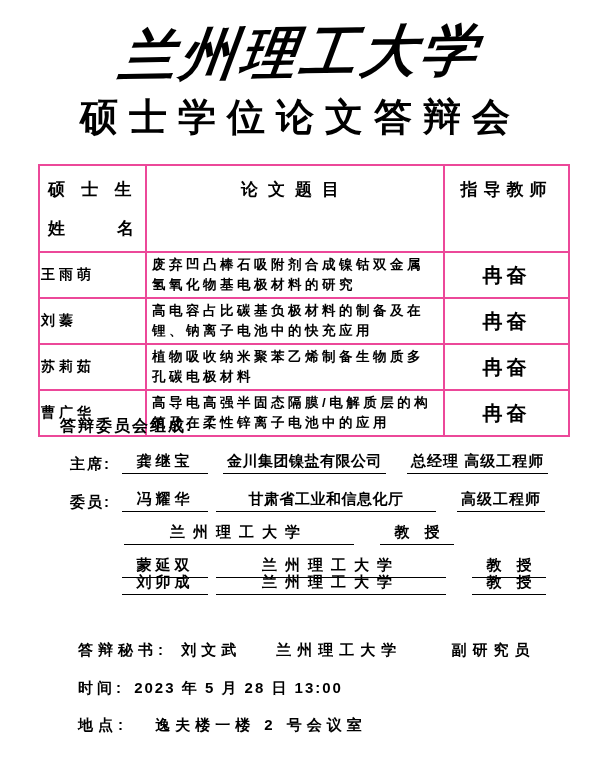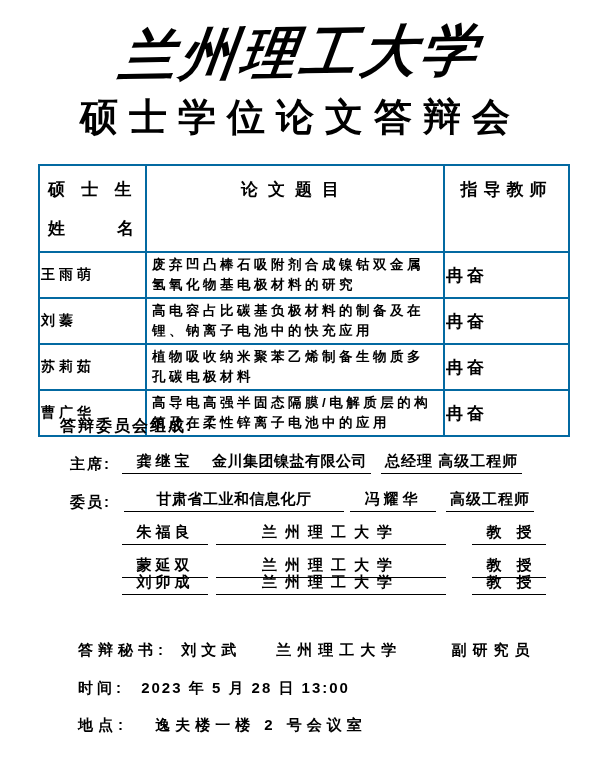--- a/index.html
+++ b/index.html
@@ -12,67 +12,67 @@
         font-size:56px;letter-spacing:4px;transform:skewX(-8deg) rotate(-1deg);}
 
   
   .doc-title{position:absolute;top:92px;left:0;width:100%;text-align:center;
         font-family:Liberation Mono, monospace;font-weight:bold;font-size:38px;
         letter-spacing:11px;white-space:nowrap;}
 
   
   table.students{position:absolute;top:164px;left:38px;width:530px;
         border-collapse:collapse;table-layout:fixed;}
-  table.students th, table.students td{border:2px solid #0369a1;vertical-align:middle;}
+  table.students th, table.students td{border:2px solid #ec4899;vertical-align:middle;}
   .col-name{width:107px;}
   .col-thesis{width:298px;}
   .col-advisor{width:125px;}
   tr.head-row th{height:72px;font-family:"Liberation Serif",serif;font-weight:bold;
         font-size:17px;vertical-align:top;padding-top:12px;}
   th.h-name{text-align:left;padding-left:8px;letter-spacing:6px;}
   th.h-name .l1{display:block;}
   th.h-name .l2{display:block;margin-top:16px;}
   th.h-thesis{letter-spacing:10px;}
   th.h-advisor{text-align:center;letter-spacing:6px;}
   tr.data-row td{height:40px;font-weight:bold;}
   td.c-name{text-align:left;font-size:14px;letter-spacing:4px;}
   td.c-thesis{font-size:13.5px;letter-spacing:3.5px;line-height:1.45;padding:2px 5px;}
-  td.c-advisor{font-size:17px;letter-spacing:4px;}
+  td.c-advisor{text-align:center;font-size:20px;letter-spacing:4px;}
 
   
   .committee-title{position:absolute;left:60px;top:416px;font-weight:bold;
         font-size:16px;letter-spacing:2px;}
   .cmt-line{position:absolute;left:70px;display:flex;align-items:flex-end;
         font-weight:bold;font-size:15px;white-space:nowrap;}
   .cmt-label{width:46px;letter-spacing:2px;}
   .cmt-spacer{width:46px;}
   .u{border-bottom:1.5px solid #000;padding:0 4px 2px 4px;display:inline-block;
         text-align:center;}
   .seg-name{min-width:78px;margin-left:6px;letter-spacing:4px;}
-  .seg-affil{margin-left:0;letter-spacing:0.5px;}
+  .seg-affil{margin-left:15px;letter-spacing:0.5px;}
   .seg-affil-wide{margin-left:8px;min-width:212px;letter-spacing:0.5px;}
   .seg-affil-lut{margin-left:8px;min-width:222px;letter-spacing:8px;}
-  .seg-title{margin-left:10px;letter-spacing:1px;}
+  .seg-title{margin-left:21px;letter-spacing:1px;}
   .seg-title-prof{margin-left:26px;min-width:66px;}
   .line-chair{top:452px;}
   .line-m0{top:490px;}
   .line-m1{top:523px;}
   .line-m2{top:556px;}
   .line-m3{top:573px;}
 
   
   .foot-line{position:absolute;left:78px;font-weight:bold;font-size:15px;
         white-space:nowrap;}
   .line-sec{top:641px;letter-spacing:5px;}
   .line-time{top:679px;letter-spacing:4px;}
   .line-loc{top:716px;letter-spacing:5px;}
   .sec-name{margin-left:4px;}
   .sec-affil{margin-left:26px;letter-spacing:6px;}
   .sec-title{margin-left:40px;letter-spacing:6px;}
-  .time-value{margin-left:8px;letter-spacing:2px;}
+  .time-value{margin-left:1px;letter-spacing:2px;}
   .loc-value{margin-left:18px;}
 </style>
 </head>
 <body>
 
 <div class="page">
 
   <div class="logo">兰州理工大学</div>
 
   <div class="doc-title">硕士学位论文答辩会</div>
@@ -119,28 +119,27 @@
 
   <div class="cmt-line line-chair">
     <span class="cmt-label">主席:</span>
     <span class="u seg-name">龚继宝</span>
     <span class="u seg-affil">金川集团镍盐有限公司</span>
     <span class="u seg-title">总经理 高级工程师</span>
   </div>
 
   <div class="cmt-line line-m0">
     <span class="cmt-label">委员:</span>
+    <span class="u seg-name">冯耀华</span>
     <span class="u seg-affil-wide">甘肃省工业和信息化厅</span>
-    <span class="u seg-name">冯耀华</span>
     <span class="u seg-title">高级工程师</span>
   </div>
 
   <div class="cmt-line line-m1">
     <span class="cmt-spacer"></span>
-    <span class="u seg-name">朱福良</span>
     <span class="u seg-affil-lut">兰州理工大学</span>
     <span class="u seg-title-prof">教　授</span>
   </div>
 
   <div class="cmt-line line-m2">
     <span class="cmt-spacer"></span>
     <span class="u seg-name">蒙延双</span>
     <span class="u seg-affil-lut">兰州理工大学</span>
     <span class="u seg-title-prof">教　授</span>
   </div>

